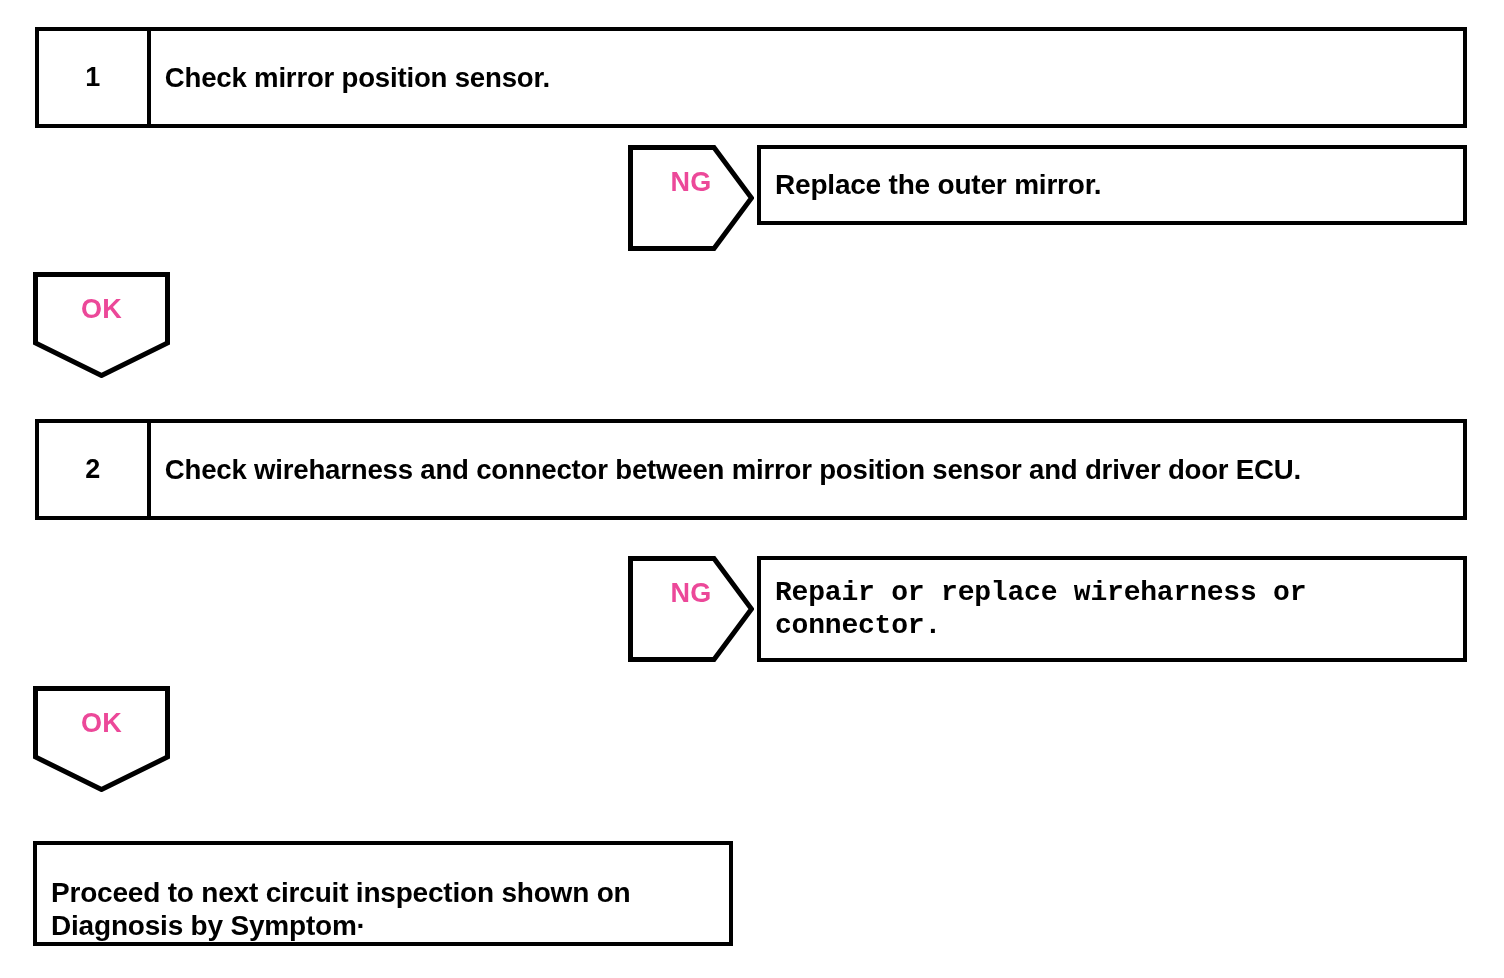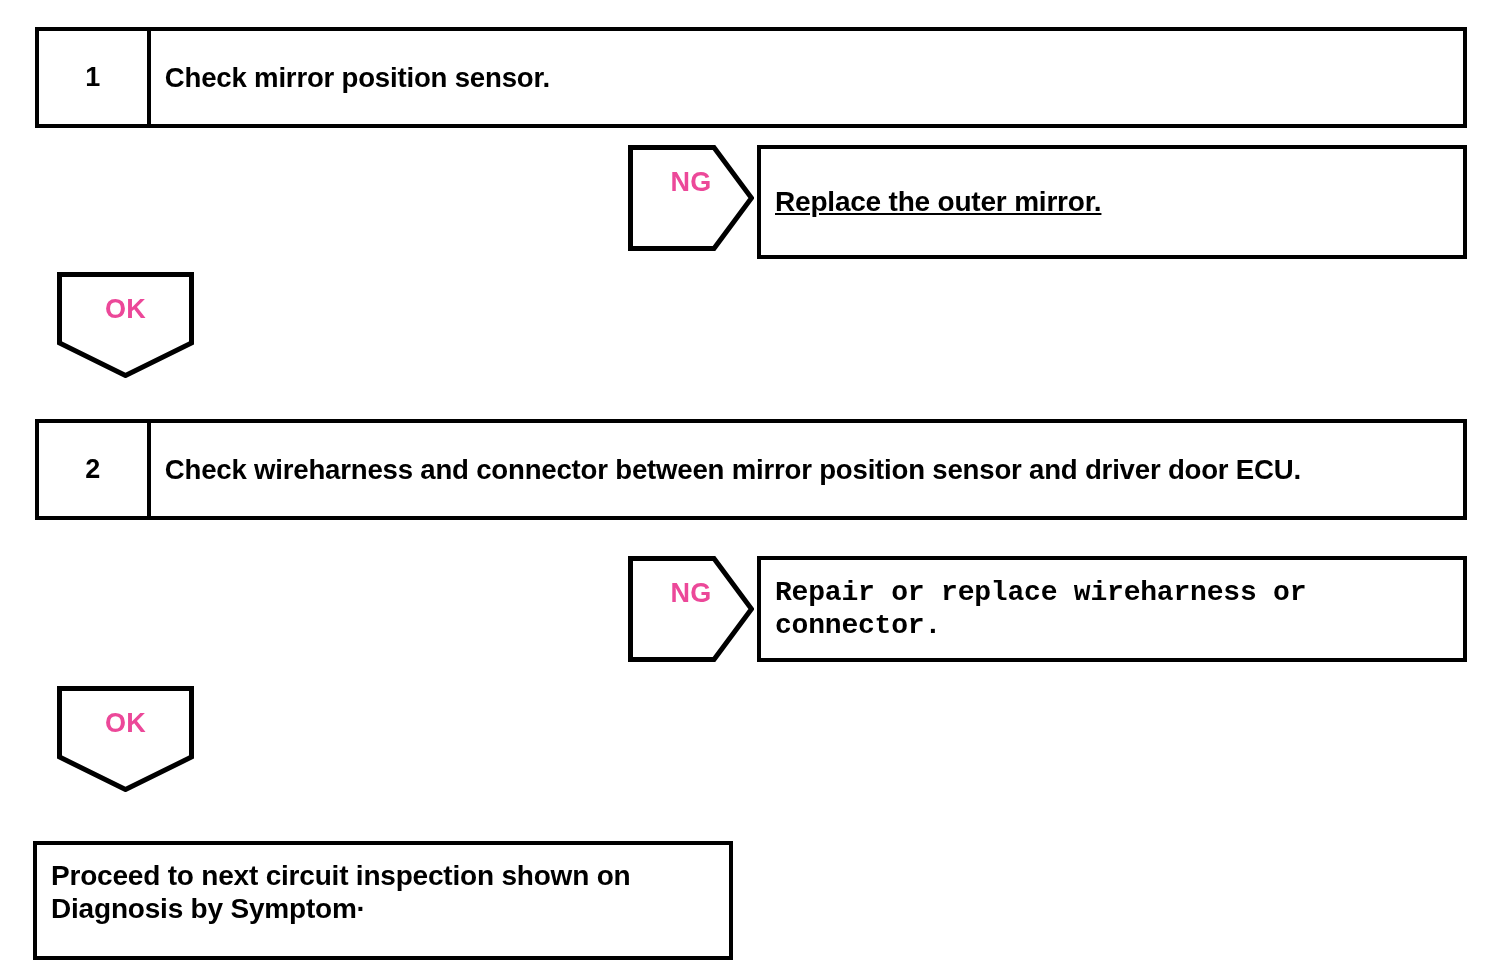--- a/index.html
+++ b/index.html
@@ -83,21 +83,21 @@
     display: flex;
     align-items: center;
     justify-content: center;
     font-size: 27px;
     font-weight: bold;
     color: #000000;
     letter-spacing: 0.2px;
   }
 
   
-  .ok-shape { background: transparent; margin-left: 24px; }
+  .ok-shape { background: transparent; }
   .ok-shape svg { display: block; width: 100%; height: 100%; }
   .ok-label {
     position: absolute;
     left: 0;
     top: 0;
     width: 100%;
     height: 74px;
     display: flex;
     align-items: center;
     justify-content: center;
@@ -117,21 +117,21 @@
     <div class="step-text">Check mirror position sensor.</div>
   </div>
 
   <div class="node ng-shape" style="left:628px; top:145px; width:126px; height:106px;">
     <svg viewBox="0 0 126 106" preserveAspectRatio="none">
       <path d="M 2.5,2.5 L 86,2.5 L 123.5,53 L 86,103.5 L 2.5,103.5 Z" fill="#ffffff" stroke="#000000" stroke-width="5" stroke-linejoin="miter"></path>
     </svg>
     <div class="ok-label ng-label">NG</div>
   </div>
 
-  <div class="node result-box" style="left:757px; top:145px; width:710px; height:114px;text-decoration:underline;">
+  <div class="node result-box" style="left:757px; top:145px; width:710px; height:80px;">
     <span>Replace the outer mirror.</span>
   </div>
 
   <div class="node ok-shape" style="left:33px; top:272px; width:137px; height:106px;">
     <svg viewBox="0 0 137 106" preserveAspectRatio="none">
       <path d="M 2.5,2.5 L 134.5,2.5 L 134.5,71 L 68.5,103.5 L 2.5,71 Z" fill="#ffffff" stroke="#000000" stroke-width="5" stroke-linejoin="miter"></path>
     </svg>
     <div class="ok-label">OK</div>
   </div>
 
@@ -151,17 +151,17 @@
     <span>Repair or replace wireharness or connector.</span>
   </div>
 
   <div class="node ok-shape" style="left:33px; top:686px; width:137px; height:106px;">
     <svg viewBox="0 0 137 106" preserveAspectRatio="none">
       <path d="M 2.5,2.5 L 134.5,2.5 L 134.5,71 L 68.5,103.5 L 2.5,71 Z" fill="#ffffff" stroke="#000000" stroke-width="5" stroke-linejoin="miter"></path>
     </svg>
     <div class="ok-label">OK</div>
   </div>
 
-  <div class="node result-box top-align" style="left:33px; top:841px; width:700px; height:119px;">
+  <div class="node result-box top-align" style="left:33px; top:841px; width:700px; height:105px;align-items:flex-end;">
     <span>Proceed to next circuit inspection shown on Diagnosis by Symptom·</span>
   </div>
 
 </div>
 
 </body></html>

